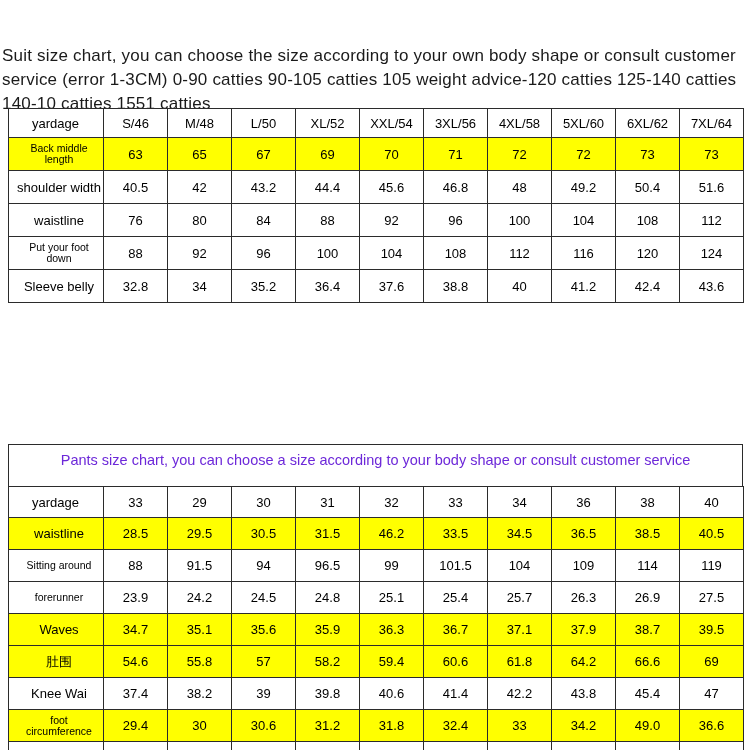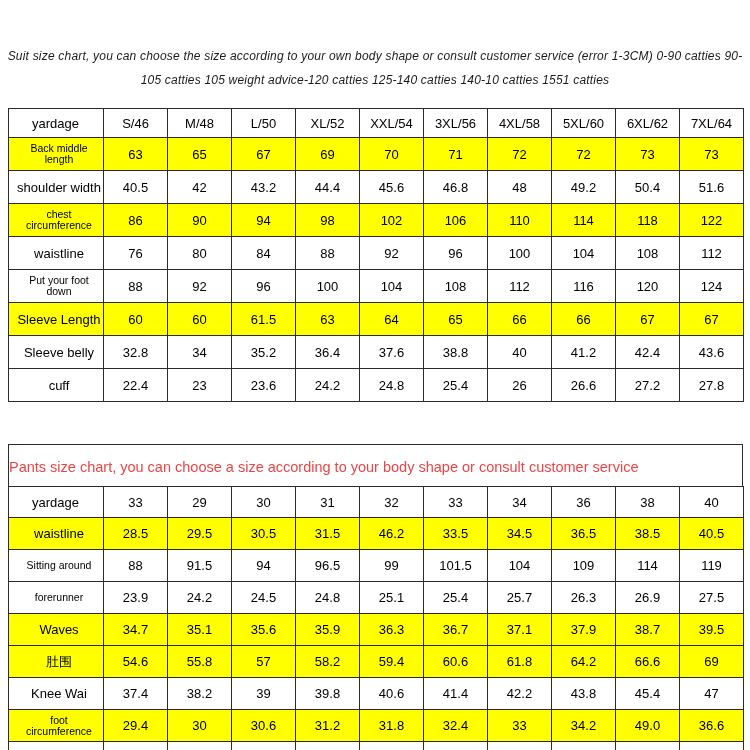--- a/index.html
+++ b/index.html
@@ -19,29 +19,27 @@
     width: 750px;
     height: 750px;
   }
 
   
   .suit-header {
     position: absolute;
     left: 0;
     top: 44px;
     width: 750px;
-    text-align: center;
-    font-size: 12px;
+    font-size: 17px;
     line-height: 24px;
     letter-spacing: 0.2px;
     color: #1a1a1a;
     white-space: pre-wrap;
     padding: 0 2px;
     box-sizing: border-box;
-    font-style: italic;
   }
 
   
   table.chart {
     border-collapse: collapse;
     table-layout: fixed;
     background: #ffffff;
   }
   table.chart td {
     border: 1px solid #2b2b2b;
@@ -87,24 +85,25 @@
   
   #pants-title {
     position: absolute;
     left: 8px;
     top: 444px;
     width: 735px;
     height: 42px;
     border: 1px solid #2b2b2b;
     border-bottom: none;
     box-sizing: border-box;
+    text-align: center;
     font-size: 14.5px;
     line-height: 21px;
-    padding-top: 12px;
-    color: #ef4444;
+    padding-top: 5px;
+    color: #6d28d9;
     background: #fff;
   }
   #pants-table {
     position: absolute;
     left: 8px;
     top: 486px;
     width: 735px;
   }
   #pants-table td { height: 31px; }
   #pants-table tr.hdrrow td { height: 30px; }
@@ -164,33 +163,20 @@
           <td>43.2</td>
           <td>44.4</td>
           <td>45.6</td>
           <td>46.8</td>
           <td>48</td>
           <td>49.2</td>
           <td>50.4</td>
           <td>51.6</td>
         </tr>
         <tr>
-          <td class="rowlabel small hl">chest circumference</td>
-          <td class="hl">86</td>
-          <td class="hl">90</td>
-          <td class="hl">94</td>
-          <td class="hl">98</td>
-          <td class="hl">102</td>
-          <td class="hl">106</td>
-          <td class="hl">110</td>
-          <td class="hl">114</td>
-          <td class="hl">118</td>
-          <td class="hl">122</td>
-        </tr>
-        <tr>
           <td class="rowlabel">waistline</td>
           <td>76</td>
           <td>80</td>
           <td>84</td>
           <td>88</td>
           <td>92</td>
           <td>96</td>
           <td>100</td>
           <td>104</td>
           <td>108</td>
@@ -203,57 +189,31 @@
           <td>96</td>
           <td>100</td>
           <td>104</td>
           <td>108</td>
           <td>112</td>
           <td>116</td>
           <td>120</td>
           <td>124</td>
         </tr>
         <tr>
-          <td class="rowlabel hl">Sleeve Length</td>
-          <td class="hl">60</td>
-          <td class="hl">60</td>
-          <td class="hl">61.5</td>
-          <td class="hl">63</td>
-          <td class="hl">64</td>
-          <td class="hl">65</td>
-          <td class="hl">66</td>
-          <td class="hl">66</td>
-          <td class="hl">67</td>
-          <td class="hl">67</td>
-        </tr>
-        <tr>
           <td class="rowlabel">Sleeve belly</td>
           <td>32.8</td>
           <td>34</td>
           <td>35.2</td>
           <td>36.4</td>
           <td>37.6</td>
           <td>38.8</td>
           <td>40</td>
           <td>41.2</td>
           <td>42.4</td>
           <td>43.6</td>
-        </tr>
-        <tr>
-          <td class="rowlabel">cuff</td>
-          <td>22.4</td>
-          <td>23</td>
-          <td>23.6</td>
-          <td>24.2</td>
-          <td>24.8</td>
-          <td>25.4</td>
-          <td>26</td>
-          <td>26.6</td>
-          <td>27.2</td>
-          <td>27.8</td>
         </tr>
       </tbody>
   </table>
 
   <div id="pants-title">Pants size chart, you can choose a size according to your body shape or consult customer service</div>
 
   <table class="chart" id="pants-table">
     <colgroup>
       <col style="width:95px">
       <col style="width:64px">

